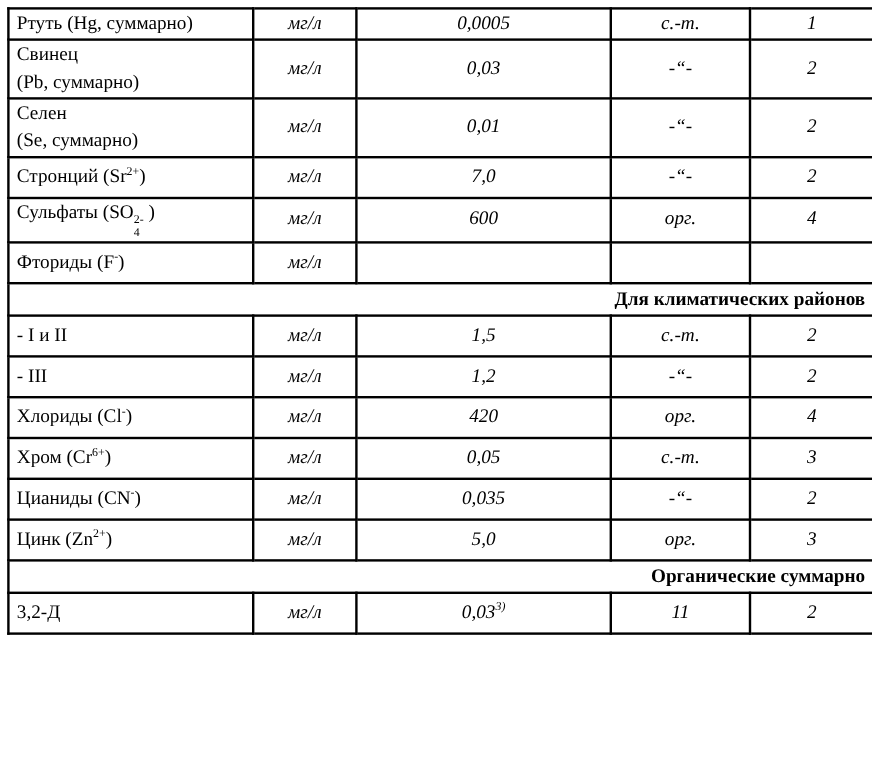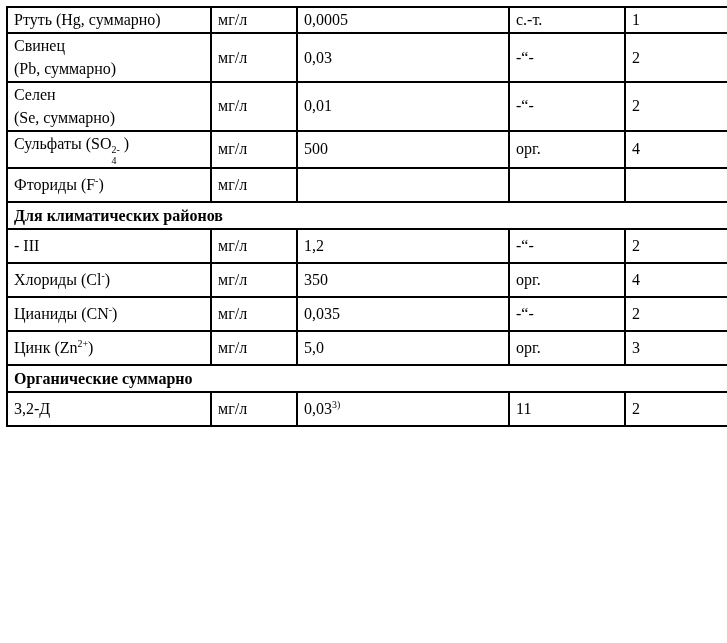--- a/index.html
+++ b/index.html
@@ -23,25 +23,25 @@
   table.std-table td {
     border: 2px solid #000000;
     font-size: 16px;
     line-height: 1.4;
     padding: 1px 6px;
     height: 30px;
     vertical-align: middle;
     overflow: hidden;
   }
   td.c-name { text-align: left; }
-  td.c-center { text-align: left; }
+  td.c-center { text-align: center; font-style: italic; }
   tr.first-row td { height: 21px; }
   tr.section-row td {
     height: 23px;
-    text-align: left;
+    text-align: right;
     font-weight: bold;
   }
   sup {
     font-size: 0.62em;
     line-height: 0;
     vertical-align: super;
   }
   .stack {
     display: inline-flex;
     flex-direction: column;
@@ -78,52 +78,73 @@
         <td class="c-center">2</td>
       </tr>
       <tr>
         <td class="c-name">Селен<br>(Se, суммарно)</td>
         <td class="c-center">мг/л</td>
         <td class="c-center">0,01</td>
         <td class="c-center">-“-</td>
         <td class="c-center">2</td>
       </tr>
       <tr>
+        <td class="c-name">Стронций (Sr<sup>2+</sup>)</td>
+        <td class="c-center">мг/л</td>
+        <td class="c-center">7,0</td>
+        <td class="c-center">-“-</td>
+        <td class="c-center">2</td>
+      </tr>
+      <tr>
         <td class="c-name">Сульфаты (SO<span class="stack">
             <span class="st-sup">2-</span>
             <span class="st-sub">4</span>
           </span> )</td>
         <td class="c-center">мг/л</td>
-        <td class="c-center">500</td>
+        <td class="c-center">600</td>
         <td class="c-center">орг.</td>
         <td class="c-center">4</td>
       </tr>
       <tr>
         <td class="c-name">Фториды (F<sup>-</sup>)</td>
         <td class="c-center">мг/л</td>
         <td class="c-center"></td>
         <td class="c-center"></td>
         <td class="c-center"></td>
       </tr>
       <tr class="section-row">
         <td colspan="5">Для климатических районов</td>
       </tr>
       <tr>
+        <td class="c-name">- I и II</td>
+        <td class="c-center">мг/л</td>
+        <td class="c-center">1,5</td>
+        <td class="c-center">с.-т.</td>
+        <td class="c-center">2</td>
+      </tr>
+      <tr>
         <td class="c-name">- III</td>
         <td class="c-center">мг/л</td>
         <td class="c-center">1,2</td>
         <td class="c-center">-“-</td>
         <td class="c-center">2</td>
       </tr>
       <tr>
         <td class="c-name">Хлориды (Cl<sup>-</sup>)</td>
         <td class="c-center">мг/л</td>
-        <td class="c-center">350</td>
+        <td class="c-center">420</td>
         <td class="c-center">орг.</td>
         <td class="c-center">4</td>
+      </tr>
+      <tr>
+        <td class="c-name">Хром (Cr<sup>6+</sup>)</td>
+        <td class="c-center">мг/л</td>
+        <td class="c-center">0,05</td>
+        <td class="c-center">с.-т.</td>
+        <td class="c-center">3</td>
       </tr>
       <tr>
         <td class="c-name">Цианиды (CN<sup>-</sup>)</td>
         <td class="c-center">мг/л</td>
         <td class="c-center">0,035</td>
         <td class="c-center">-“-</td>
         <td class="c-center">2</td>
       </tr>
       <tr>
         <td class="c-name">Цинк (Zn<sup>2+</sup>)</td>

